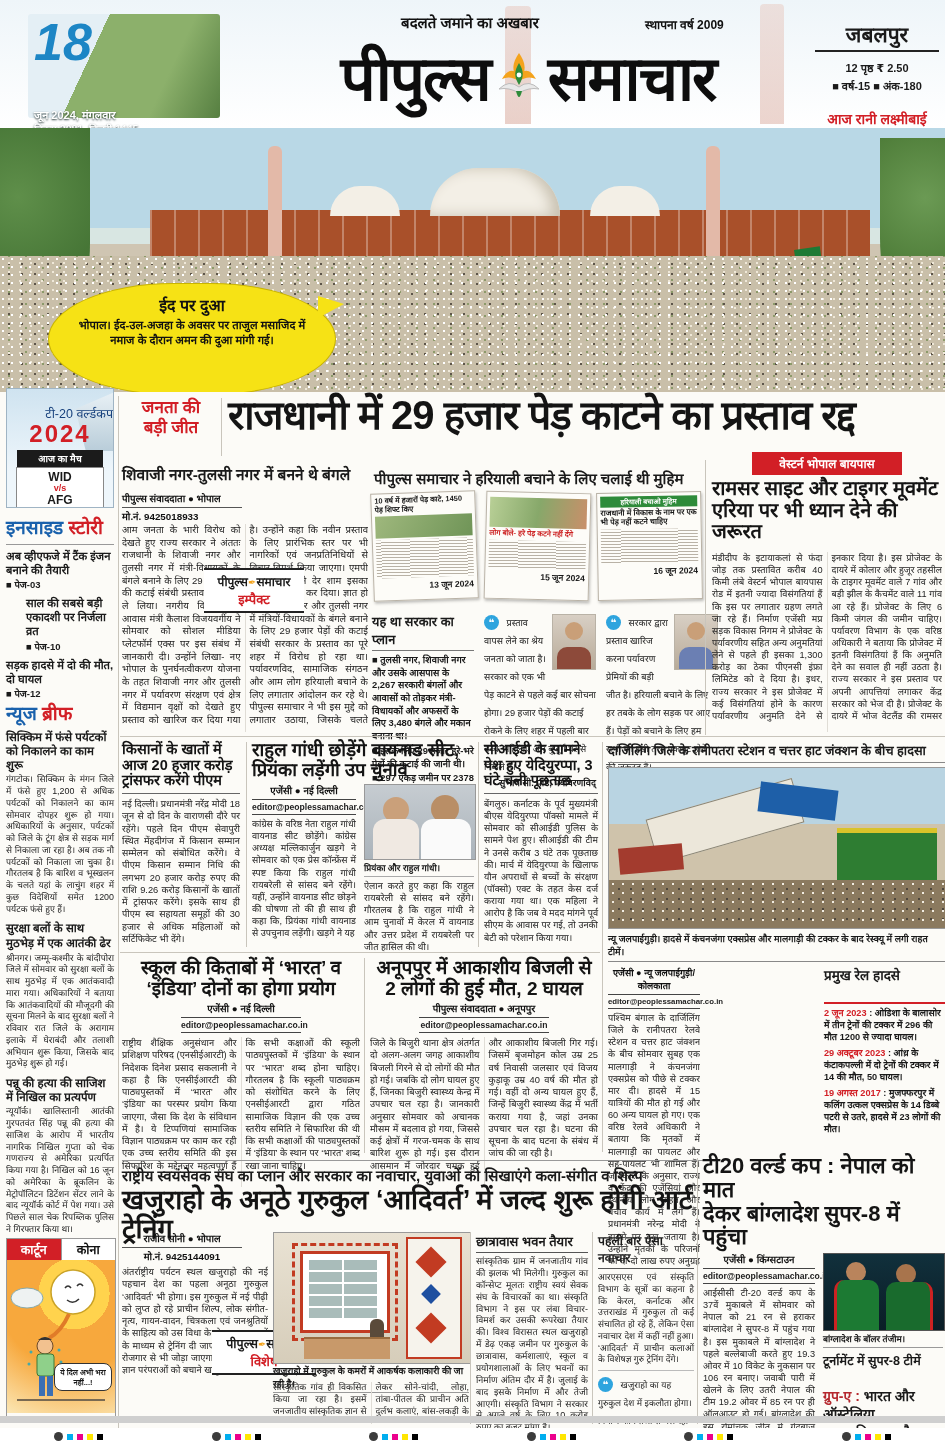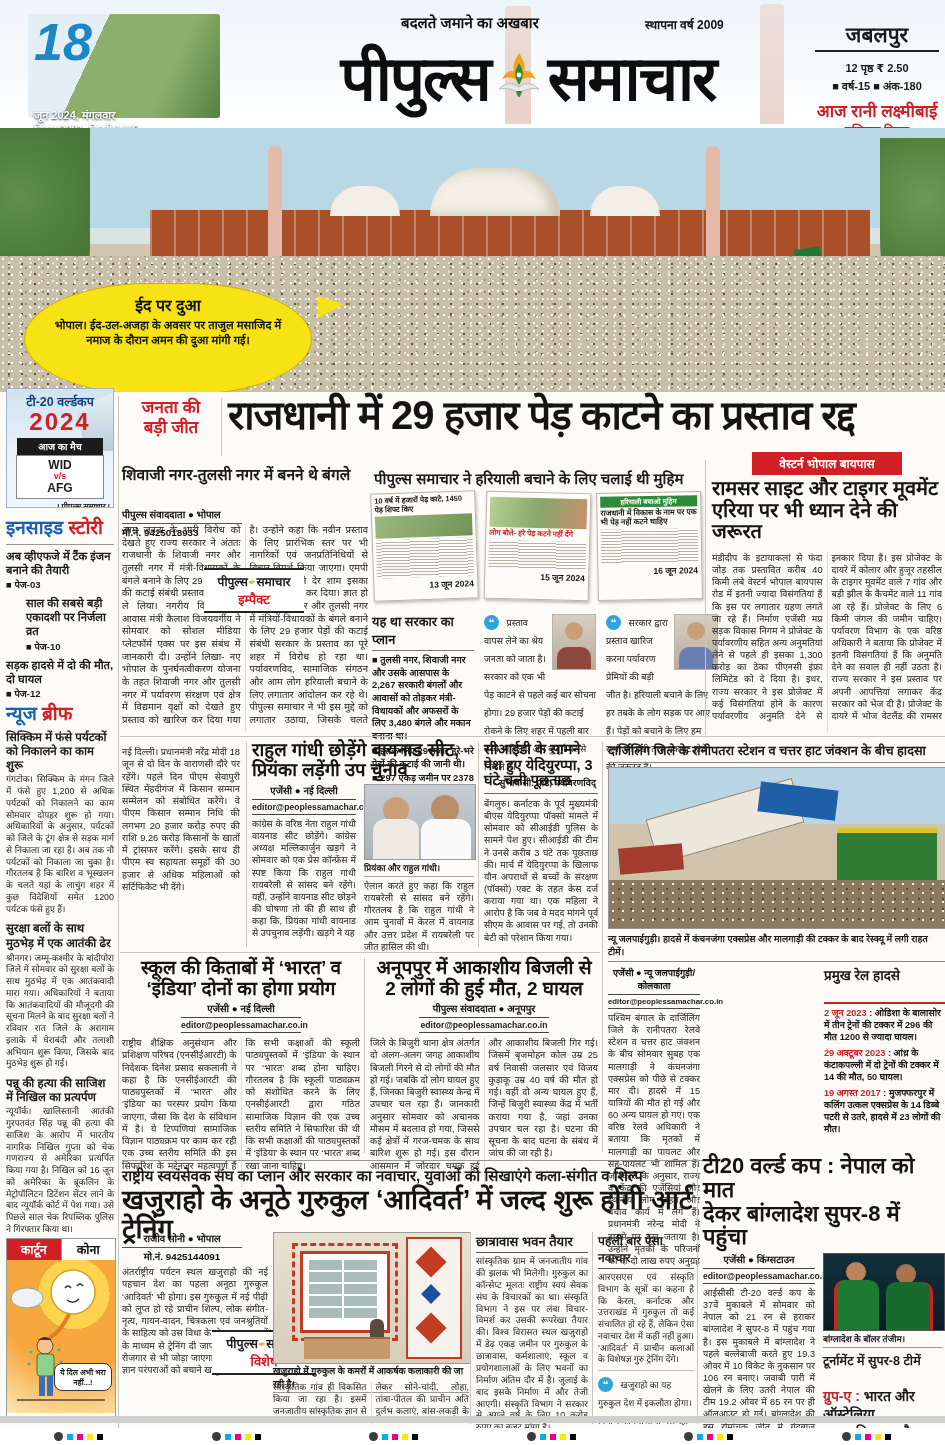--- a/index.html
+++ b/index.html
@@ -71,21 +71,21 @@
           <path d="M20 46 Q23 58 26 46Z" fill="#2e8b3a"></path>
         </svg>
       </span>
       <span style="font-size:62px;font-weight:900;color:#0d0d0d;letter-spacing:-2px;">समाचार</span>
     </div>
 
     <div class="abs" style="left:815px;top:20px;width:124px;text-align:center;">
       <div style="font-size:21px;font-weight:900;border-bottom:2px solid #222;padding-bottom:2px;">जबलपुर</div>
       <div style="font-size:11px;font-weight:900;margin-top:8px;">12 पृष्ठ ₹ 2.50</div>
       <div style="font-size:11px;font-weight:900;margin-top:3px;">■ वर्ष-15 ■ अंक-180</div>
-      <div style="font-size:17px;font-weight:900;color:#d21f26;margin-top:6px;">आज रानी लक्ष्मीबाई</div>
+      <div style="font-size:14px;font-weight:900;color:#d21f26;margin-top:16px;">आज रानी लक्ष्मीबाई</div>
       <div style="font-size:12.5px;font-weight:900;color:#d21f26;">बलिदान दिवस</div>
     </div>
   </div>
 
   <div class="abs" style="left:0;top:128px;width:945px;height:264px;background:linear-gradient(#b9d8e6 0 38%,#d8e6e2 38% 44%,#cfc5b2 44%);overflow:hidden;">
 
     <div class="abs" style="left:-30px;top:0;width:120px;height:230px;background:radial-gradient(circle at 40% 30%,#5f8f4a,#3c6b2e 70%);border-radius:0 0 60% 60%;"></div>
     <div class="abs" style="left:880px;top:10px;width:90px;height:200px;background:radial-gradient(circle at 50% 30%,#6b9a54,#44722f 70%);border-radius:0 0 50% 50%;"></div>
 
     <div class="abs" style="left:150px;top:82px;width:720px;height:46px;background:#a9502a;background-image:repeating-linear-gradient(90deg,rgba(255,255,255,.30) 0 2px,transparent 2px 24px);"></div>
@@ -96,32 +96,32 @@
     <div class="abs" style="left:706px;top:18px;width:14px;height:110px;background:#e3b9a8;border-radius:6px 6px 0 0;"></div>
     <div class="abs" style="left:795px;top:120px;width:26px;height:16px;background:#1d7a35;transform:rotate(-8deg);"></div>
 
     <div class="abs" style="left:0;top:128px;width:945px;height:136px;background:
            radial-gradient(circle 1.6px at 3px 3px,#ffffff 58%,transparent 62%) 0 0/9px 8px,
            radial-gradient(circle 1.6px at 6px 5px,#efe8d8 58%,transparent 62%) 3px 2px/11px 9px,
            radial-gradient(circle 1.3px at 4px 4px,#5d554a 58%,transparent 62%) 5px 4px/13px 10px,
            radial-gradient(circle 1.3px at 7px 6px,#8c9a6a 58%,transparent 62%) 2px 6px/17px 12px,
            #c9bfa9;"></div>
 
-    <div class="abs" style="left:24px;top:155px;width:288px;height:112px;background:#f6e215;border-radius:130px/58px;border:1px solid #c9b400;padding:10px 26px;box-sizing:border-box;text-align:center;">
+    <div class="abs" style="left:48px;top:155px;width:288px;height:112px;background:#f6e215;border-radius:130px/58px;border:1px solid #c9b400;padding:10px 26px;box-sizing:border-box;text-align:center;">
       <div style="font-size:16px;font-weight:900;color:#111;">ईद पर दुआ</div>
       <div style="font-size:11.3px;font-weight:bold;color:#111;line-height:1.3;margin-top:2px;">भोपाल। ईद-उल-अजहा के अवसर पर ताजुल मसाजिद में नमाज के दौरान अमन की दुआ मांगी गई।</div>
     </div>
     <div class="abs" style="left:318px;top:168px;width:0;height:0;border-left:26px solid #f6e215;border-top:8px solid transparent;border-bottom:14px solid transparent;"></div>
   </div>
 
   <div class="rule-v" style="left:118px;top:396px;height:1032px;"></div>
 
   <div class="abs" style="left:6px;top:388px;width:106px;height:118px;border:1px solid #9fb4c4;background:linear-gradient(#cfe3f0,#eef6fb 70%);text-align:center;overflow:hidden;">
     <div class="abs" style="left:58px;top:2px;width:52px;height:60px;background:linear-gradient(#e9f1f6,#b9cdd9);clip-path:polygon(100% 0,100% 100%,40% 100%,20% 30%);"></div>
-    <div style="position:relative;font-size:12.5px;font-weight:700;color:#16407c;margin-top:4px;">टी-20 वर्ल्डकप</div>
+    <div style="position:relative;font-size:12.5px;font-weight:400;color:#16407c;margin-top:16px;text-align:right;">टी-20 वर्ल्डकप</div>
     <div style="position:relative;font-size:24px;font-weight:900;color:#d21f26;letter-spacing:2px;line-height:1;">2024</div>
     <div style="position:relative;margin:4px auto 0;width:86px;background:#1b1b1b;color:#fff;font-size:9.5px;font-weight:bold;padding:2px 0;">आज का मैच</div>
     <div style="position:relative;margin:0 auto;width:86px;background:#fff;border:1px solid #888;padding:2px 0 3px;">
       <div style="font-size:12px;font-weight:900;">WID</div>
       <div style="font-size:9px;font-weight:900;color:#d21f26;line-height:1;">v/s</div>
       <div style="font-size:12px;font-weight:900;">AFG</div>
     </div>
     <div style="position:relative;font-size:7.8px;font-weight:bold;text-align:right;padding-right:3px;margin-top:2px;">| पीपुल्स समाचार |</div>
   </div>
 
@@ -194,21 +194,21 @@
 
   <div class="abs" style="left:124px;top:398px;width:94px;text-align:center;">
     <div style="font-size:17px;font-weight:900;color:#d21f26;line-height:1.15;">जनता की</div>
     <div style="font-size:17px;font-weight:900;color:#d21f26;line-height:1.15;">बड़ी जीत</div>
   </div>
   <div class="rule-v" style="left:221px;top:398px;height:58px;"></div>
 
   <div class="abs hl" style="left:228px;top:394px;width:715px;font-size:40px;letter-spacing:-1px;">राजधानी में 29 हजार पेड़ काटने का प्रस्ताव रद्द</div>
 
   <div class="abs" style="left:122px;top:466px;width:246px;font-size:15.5px;font-weight:900;line-height:1.15;">शिवाजी नगर-तुलसी नगर में बनने थे बंगले</div>
-  <div class="abs" style="left:122px;top:508px;width:120px;">
+  <div class="abs" style="left:122px;top:492px;width:120px;">
     <div class="byline" style="border-bottom:1px solid #555;padding-bottom:2px;">पीपुल्स संवाददाता ● भोपाल</div>
     <div class="byline" style="margin-top:2px;">मो.नं. 9425018933</div>
   </div>
   <div class="abs cols2 body-txt" style="left:122px;top:524px;width:246px;height:208px;overflow:hidden;">आम जनता के भारी विरोध को देखते हुए राज्य सरकार ने अंततः राजधानी के शिवाजी नगर और तुलसी नगर में मंत्री-विधायकों के बंगले बनाने के लिए 29 हजार पेड़ों की कटाई संबंधी प्रस्ताव को वापस ले लिया। नगरीय विकास एवं आवास मंत्री कैलाश विजयवर्गीय ने सोमवार को सोशल मीडिया प्लेटफॉर्म एक्स पर इस संबंध में जानकारी दी। उन्होंने लिखा- नए भोपाल के पुनर्घनत्वीकरण योजना के तहत शिवाजी नगर और तुलसी नगर में पर्यावरण संरक्षण एवं क्षेत्र में विद्यमान वृक्षों को देखते हुए प्रस्ताव को खारिज कर दिया गया है। उन्होंने कहा कि नवीन प्रस्ताव के लिए प्रारंभिक स्तर पर भी नागरिकों एवं जनप्रतिनिधियों से विचार-विमर्श किया जाएगा। एमपी हाउसिंग बोर्ड ने देर शाम इसका आदेश भी जारी कर दिया। ज्ञात हो कि शिवाजी नगर और तुलसी नगर में मंत्रियों-विधायकों के बंगले बनाने के लिए 29 हजार पेड़ों की कटाई संबंधी सरकार के प्रस्ताव का पूरे शहर में विरोध हो रहा था। पर्यावरणविद, सामाजिक संगठन और आम लोग हरियाली बचाने के लिए लगातार आंदोलन कर रहे थे। पीपुल्स समाचार ने भी इस मुद्दे को लगातार उठाया, जिसके चलते सरकार को अपना प्रस्ताव खारिज करना पड़ा।</div>
   <div class="abs" style="left:204px;top:568px;width:96px;background:#fff;border-top:2px solid #222;border-bottom:2px solid #222;text-align:center;padding:3px 2px;">
     <div style="font-size:12px;font-weight:900;">
       <span>पीपुल्स</span><span style="color:#f4a31c;font-size:10px;">✒</span><span>समाचार</span>
     </div>
     <div style="font-size:13px;font-weight:900;color:#d21f26;">इम्पैक्ट</div>
   </div>
@@ -257,20 +257,21 @@
   </div>
 
   <div class="rule-v" style="left:705px;top:460px;height:275px;"></div>
   <div class="abs" style="left:752px;top:452px;width:150px;background:#d21f26;color:#fff;font-size:12px;font-weight:900;text-align:center;padding:3px 0;">वेस्टर्न भोपाल बायपास</div>
   <div class="abs hl" style="left:712px;top:478px;width:230px;font-size:20px;">रामसर साइट और टाइगर मूवमेंट एरिया पर भी ध्यान देने की जरूरत</div>
   <div class="abs cols2 body-txt" style="left:712px;top:552px;width:230px;height:180px;overflow:hidden;font-size:9.2px;">मंडीदीप के इटायाकलां से फंदा जोड़ तक प्रस्तावित करीब 40 किमी लंबे वेस्टर्न भोपाल बायपास रोड में इतनी ज्यादा विसंगतियां हैं कि इस पर लगातार ग्रहण लगते जा रहे हैं। निर्माण एजेंसी मप्र सड़क विकास निगम ने प्रोजेक्ट के पर्यावरणीय सहित अन्य अनुमतियां लेने से पहले ही इसका 1,300 करोड़ का ठेका पीएनसी इंफ्रा लिमिटेड को दे दिया है। इधर, राज्य सरकार ने इस प्रोजेक्ट में कई विसंगतियां होने के कारण पर्यावरणीय अनुमति देने से इनकार दिया है। इस प्रोजेक्ट के दायरे में कोलार और हुजूर तहसील के टाइगर मूवमेंट वाले 7 गांव और बड़ी झील के कैचमेंट वाले 11 गांव आ रहे हैं। प्रोजेक्ट के लिए 6 किमी जंगल की जमीन चाहिए। पर्यावरण विभाग के एक वरिष्ठ अधिकारी ने बताया कि प्रोजेक्ट में इतनी विसंगतियां हैं कि अनुमति देने का सवाल ही नहीं उठता है। राज्य सरकार ने इस प्रस्ताव पर अपनी आपत्तियां लगाकर केंद्र सरकार को भेज दी है। प्रोजेक्ट के दायरे में भोज वेटलैंड की रामसर साइट आ रही है। इसके बनने से रामसर साइट का दर्जा छिन सकता है। पूर्व मंत्री दीपक जोशी अंतर्राष्ट्रीय स्तर तक इसकी शिकायत कर चुके हैं।</div>
 
   <div class="rule-h" style="left:120px;top:736px;width:825px;"></div>
 
   <div class="abs" style="left:122px;top:742px;width:118px;">
+    <div class="hl" style="font-size:14.5px;border-bottom:1px solid #666;padding-bottom:4px;">किसानों के खातों में आज 20 हजार करोड़ ट्रांसफर करेंगे पीएम</div>
     <div class="body-txt" style="margin-top:4px;font-size:9.3px;">नई दिल्ली। प्रधानमंत्री नरेंद्र मोदी 18 जून से दो दिन के वाराणसी दौरे पर रहेंगे। पहले दिन पीएम सेवापुरी स्थित मेंहदीगंज में किसान सम्मान सम्मेलन को संबोधित करेंगे। वे पीएम किसान सम्मान निधि की लगभग 20 हजार करोड़ रुपए की राशि 9.26 करोड़ किसानों के खातों में ट्रांसफर करेंगे। इसके साथ ही पीएम स्व सहायता समूहों की 30 हजार से अधिक महिलाओं को सर्टिफिकेट भी देंगे।</div>
   </div>
   <div class="rule-v" style="left:246px;top:742px;height:205px;"></div>
 
   <div class="abs" style="left:252px;top:740px;width:222px;">
     <div class="hl" style="font-size:18.5px;">राहुल गांधी छोड़ेंगे वायनाड सीट, प्रियंका लड़ेंगी उप चुनाव</div>
     <div style="display:flex;gap:8px;margin-top:4px;">
       <div style="width:104px;">
         <div class="byline" style="text-align:center;">एजेंसी ● नई दिल्ली</div>
         <div class="emailbox" style="margin-top:2px;">editor@peoplessamachar.co.in</div>

